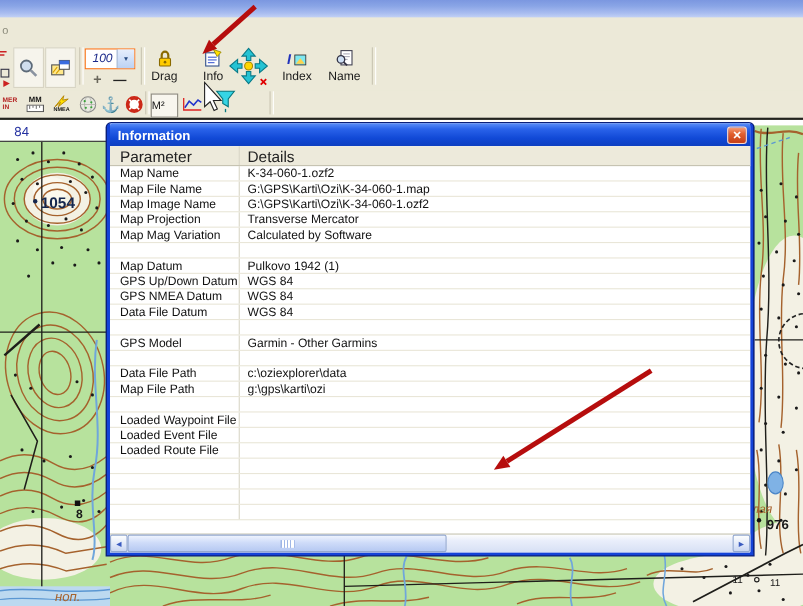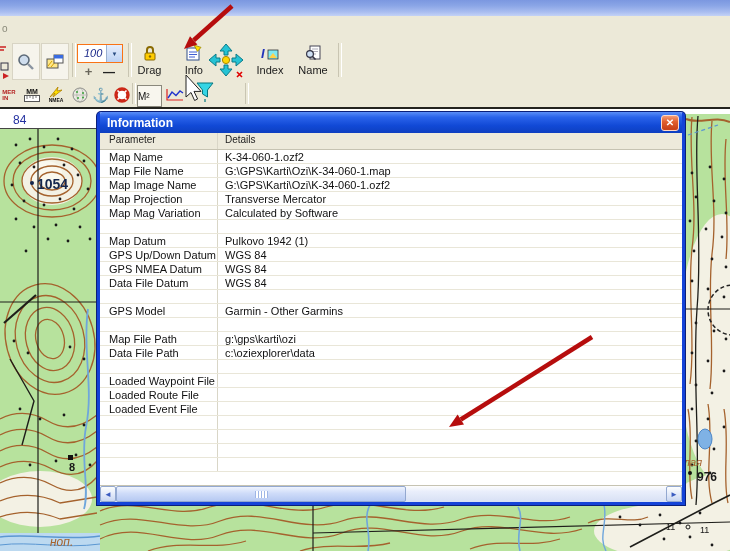--- a/index.html
+++ b/index.html
@@ -44,21 +44,21 @@
   
   .dialog{position:absolute;left:97px;top:112px;width:588px;height:393px;border:3px solid #1443d8;border-top:none;
     border-radius:4px 4px 0 0;box-shadow:0 0 0 1px #0a1f7a;background:#fff;z-index:10;box-sizing:border-box;}
   .dlg-titlebar{height:21px;background:linear-gradient(180deg,#5a8ef8 0%,#2a63ea 25%,#1149d6 65%,#0d3fc0 100%);
     border-radius:2px 2px 0 0;display:flex;align-items:center;padding:0 3px 0 7px;box-sizing:border-box;}
   .dlg-title{color:#fff;font-weight:bold;font-size:12px;flex:1;}
   .dlg-close{width:18px;height:16px;border-radius:3px;border:1px solid #ffd9c6;
     background:linear-gradient(180deg,#f59d77 0%,#e2602f 40%,#c9431a 90%);
     color:#fff;font-size:10px;font-weight:bold;display:flex;align-items:center;justify-content:center;box-sizing:border-box;}
   .dlg-body{position:absolute;left:0;top:21px;right:0;bottom:0;background:#fff;display:flex;flex-direction:column;}
-  .t-header{display:flex;flex:0 0 16px;background:#edeadb;border-bottom:1px solid #c6c3b2;font-size:10px;color:#222;}
+  .t-header{display:flex;flex:0 0 16px;background:#edeadb;border-bottom:1px solid #c6c3b2;font-size:14px;color:#222;}
   .t-param{width:117px;flex:0 0 117px;padding:1px 0 0 9px;box-sizing:border-box;overflow:hidden;}
   .t-details{flex:1;padding:1px 0 0 7px;border-left:1px solid #d9d6c7;white-space:pre;overflow:hidden;}
   .t-rows{flex:1;overflow:hidden;}
   .t-row{display:flex;height:14px;border-bottom:1px solid #e9e6d8;font-size:11px;color:#111;line-height:12px;box-sizing:border-box;}
   .h-scrollbar{flex:0 0 16px;margin-top:auto;display:flex;border-top:1px solid #c6c3b2;
     background:linear-gradient(180deg,#fdfdfd,#e9eefb 35%,#d7e0f4);}
   .sb-btn{width:16px;height:16px;background:linear-gradient(180deg,#fdfefe,#dfe7f8 60%,#c9d6f1);
     border:1px solid #93a8d0;border-radius:2px;color:#3b5cc0;font-size:8px;display:flex;align-items:center;
     justify-content:center;box-sizing:border-box;}
   .sb-track{flex:1;position:relative;}
@@ -463,41 +463,41 @@
           </div>
           <div class="t-row">
             <div class="t-param">GPS Model</div>
             <div class="t-details">Garmin - Other Garmins</div>
           </div>
           <div class="t-row">
             <div class="t-param"></div>
             <div class="t-details"></div>
           </div>
           <div class="t-row">
+            <div class="t-param">Data File Path</div>
+            <div class="t-details">c:\oziexplorer\data</div>
+          </div>
+          <div class="t-row">
             <div class="t-param">Map File Path</div>
             <div class="t-details">g:\gps\karti\ozi</div>
           </div>
           <div class="t-row">
-            <div class="t-param">Data File Path</div>
-            <div class="t-details">c:\oziexplorer\data</div>
-          </div>
-          <div class="t-row">
             <div class="t-param"></div>
             <div class="t-details"></div>
           </div>
           <div class="t-row">
             <div class="t-param">Loaded Waypoint File</div>
             <div class="t-details"></div>
           </div>
           <div class="t-row">
+            <div class="t-param">Loaded Event File</div>
+            <div class="t-details"></div>
+          </div>
+          <div class="t-row">
             <div class="t-param">Loaded Route File</div>
-            <div class="t-details"></div>
-          </div>
-          <div class="t-row">
-            <div class="t-param">Loaded Event File</div>
             <div class="t-details"></div>
           </div>
           <div class="t-row">
             <div class="t-param"></div>
             <div class="t-details"></div>
           </div>
           <div class="t-row">
             <div class="t-param"></div>
             <div class="t-details"></div>
           </div>

